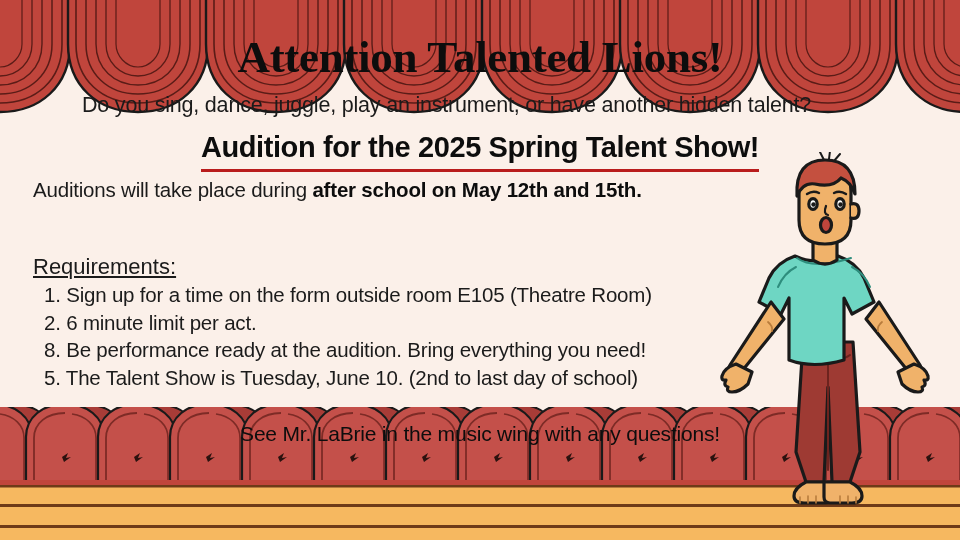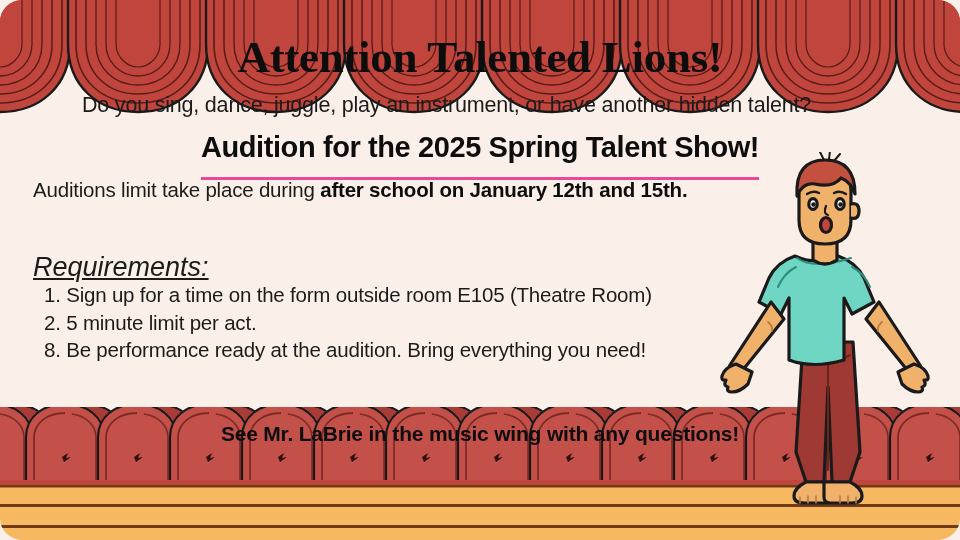--- a/index.html
+++ b/index.html
@@ -7,21 +7,20 @@
     width:960px;height:540px;overflow:hidden;
     background:#FBF0E9;
     font-family:"Liberation Sans", sans-serif;
     position:relative;
   }
   #poster{
     position:absolute;inset:0;
     width:960px;height:540px;
     background:#FBF0E9;
     overflow:hidden;
-    border-radius:22px;
   }
 
   
   .curtain-top{position:absolute;top:0;left:0;width:960px;height:132px;pointer-events:none;}
   .seats-row{position:absolute;left:0;bottom:58px;width:960px;height:75px;pointer-events:none;}
   .stage-floor{position:absolute;left:0;bottom:0;width:960px;height:60px;pointer-events:none;}
   .singer{position:absolute;right:10px;bottom:18px;width:230px;height:370px;pointer-events:none;}
 
   
   .content{position:absolute;inset:0;}
@@ -47,51 +46,50 @@
   .audition-line{
     position:absolute;top:129px;left:0;width:960px;
     text-align:center;
     font-size:29px;
     line-height:36px;
     font-weight:bold;
     color:#0d0d0d;
     letter-spacing:-0.4px;
   }
   .audition-line span.u{
-    border-bottom:3px solid #ec4899;
-    padding-bottom:14px;
+    border-bottom:3px solid #b91c1c;
+    padding-bottom:6px;
   }
 
   .when{
     position:absolute;top:176px;left:33px;width:760px;
     font-size:20.5px;line-height:27px;color:#1b1b1b;
     letter-spacing:-0.2px;
   }
   .when b{font-weight:bold;color:#0d0d0d;}
 
   .req-head{
     position:absolute;top:254px;left:33px;
-    font-size:27px;line-height:26px;
-    font-style:italic;
+    font-size:22px;line-height:26px;
     text-decoration:underline;
     text-underline-offset:2px;
     color:#1b1b1b;
   }
   .req-list{
     position:absolute;top:281px;left:44px;width:745px;
     font-size:20.5px;line-height:27.5px;color:#1b1b1b;
     letter-spacing:-0.2px;
   }
   .req-list .item{white-space:nowrap;}
 
   .footer-line{
     position:absolute;top:420px;left:0;width:960px;
     text-align:center;
     font-size:21px;line-height:28px;
-    font-weight:bold;color:#0d0d0d;
+    font-weight:normal;color:#0d0d0d;
     letter-spacing:-0.2px;
   }
 </style>
 </head>
 <body>
 
 <div id="poster">
 
   <svg class="curtain-top" viewBox="0 0 960 132" preserveAspectRatio="none">
     <defs>
@@ -228,27 +226,28 @@
 
     <div class="title">Attention Talented Lions!</div>
 
     <div class="subtitle">Do you sing, dance, juggle, play an instrument, or have another hidden talent?</div>
 
     <div class="audition-line">
       <span class="u">Audition for the 2025 Spring Talent Show!</span>
     </div>
 
     <div class="when">
-      <span>Auditions limit take place during </span><b>after school on January 12th and 15th.</b><br>
+      <span>Auditions will take place during </span><b>after school on May 12th and 15th.</b><br>
     </div>
 
     <div class="req-head">Requirements:</div>
 
     <div class="req-list">
       <div class="item">1.  Sign up for a time on the form outside room E105 (Theatre Room)</div>
-      <div class="item">2.  5 minute limit per act.</div>
+      <div class="item">2.  6 minute limit per act.</div>
       <div class="item">8.  Be performance ready at the audition. Bring everything you need!</div>
+      <div class="item">5. The Talent Show is Tuesday, June 10. (2nd to last day of school)</div>
     </div>
 
     <div class="footer-line">See Mr. LaBrie in the music wing with any questions!</div>
   </div>
 
 </div>
 
 </body></html>

